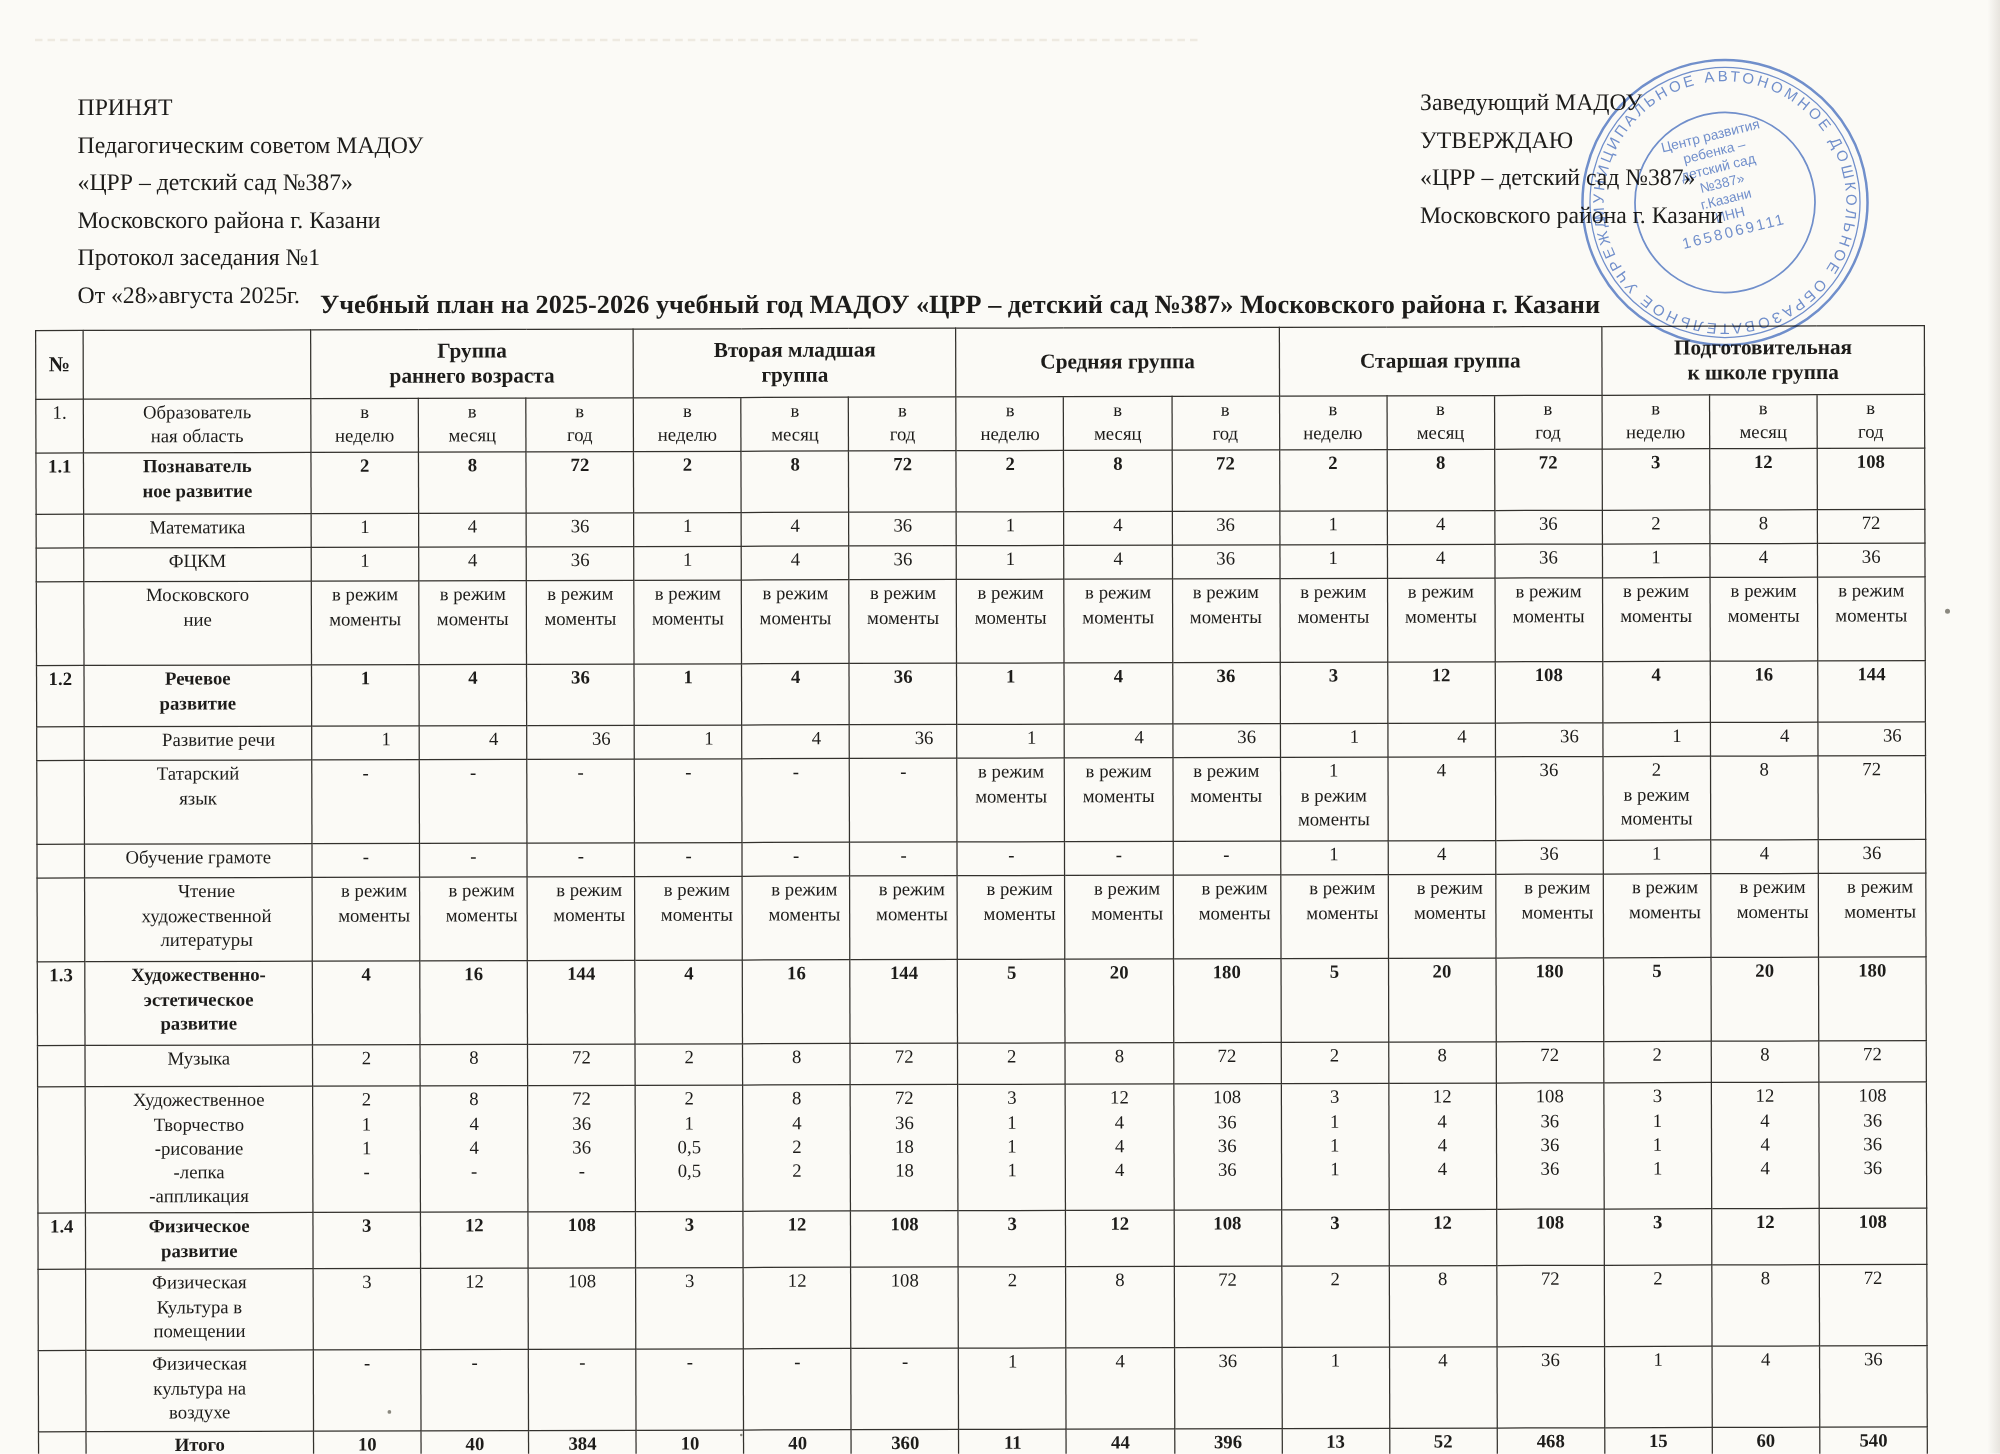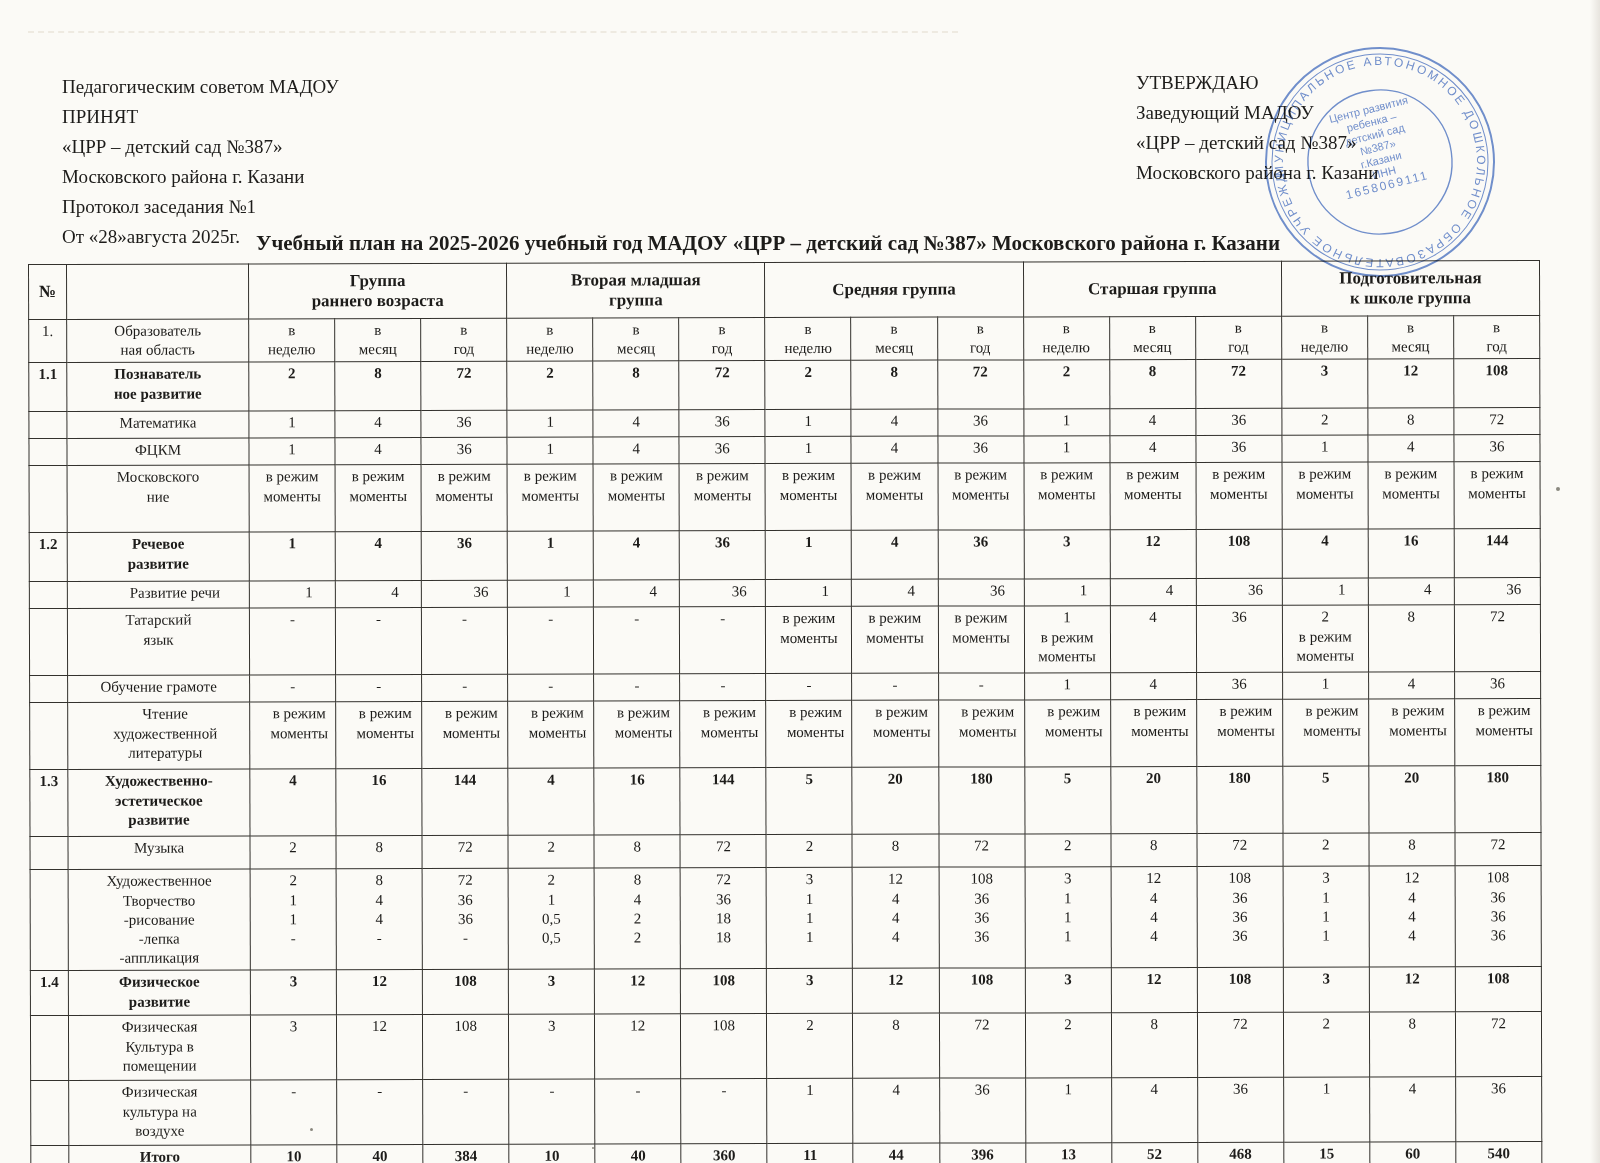--- a/index.html
+++ b/index.html
@@ -65,31 +65,31 @@
 </head>
 <body>
 
 <div class="scan-top-line"></div>
 <div class="edge-right"></div>
 <div class="speck" style="left:1556px;top:487px;width:4px;height:4px;"></div>
 <div class="speck" style="left:310px;top:1128px;width:3px;height:3px;"></div>
 <div class="speck" style="left:592px;top:1147px;width:2px;height:2px;"></div>
 
 <div class="accepted">
+  <div>ПРИНЯТ</div>
   <div>Педагогическим советом МАДОУ</div>
-  <div>ПРИНЯТ</div>
   <div>«ЦРР – детский сад №387»</div>
   <div>Московского района г. Казани</div>
   <div>Протокол заседания №1</div>
   <div>От «28»августа 2025г.</div>
 </div>
 
 <div class="approved">
+  <div>Заведующий МАДОУ</div>
   <div>УТВЕРЖДАЮ</div>
-  <div>Заведующий МАДОУ</div>
   <div>«ЦРР – детский сад №387»</div>
   <div>Московского района г. Казани</div>
 </div>
 
 <div class="stamp">
   <svg width="244" height="244" viewBox="0 0 244 244">
     <defs>
       <path id="ringPath" d="M 122,122 m -97,0 a 97,97 0 1,1 194,0 a 97,97 0 1,1 -194,0"></path>
     </defs>
     <circle cx="122" cy="122" r="114" fill="none" stroke="#4f76c8" stroke-width="2"></circle>

